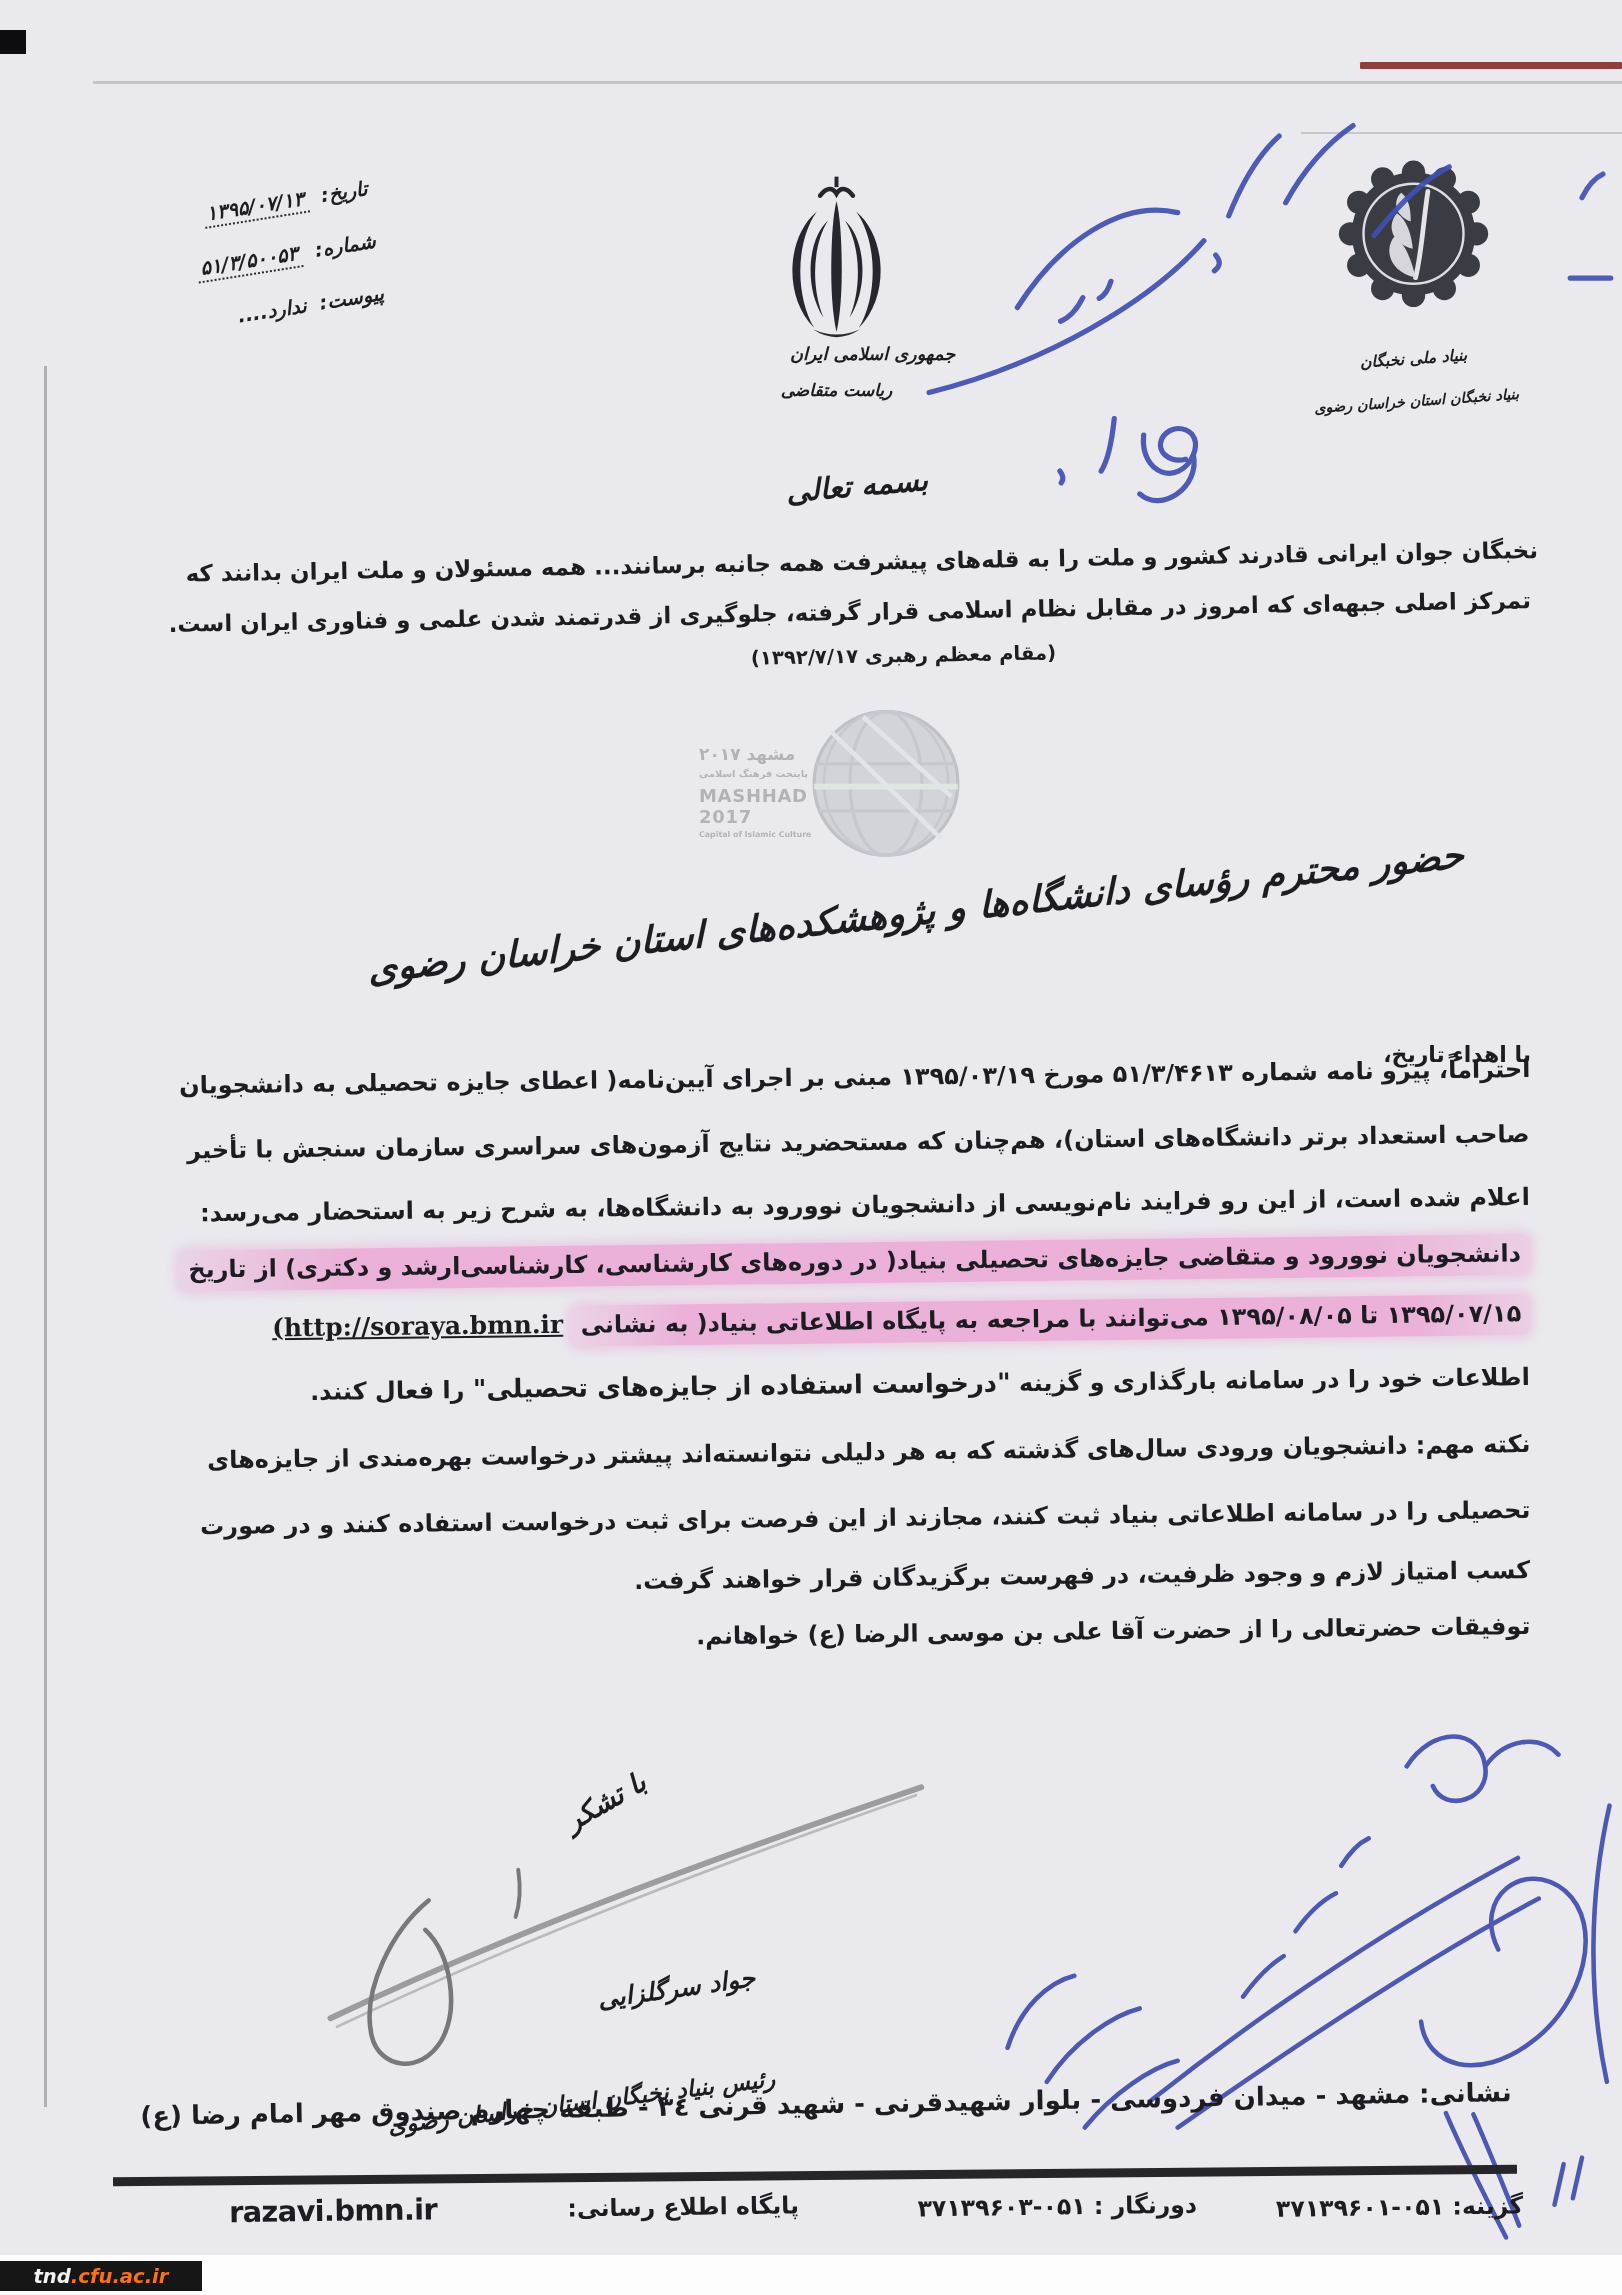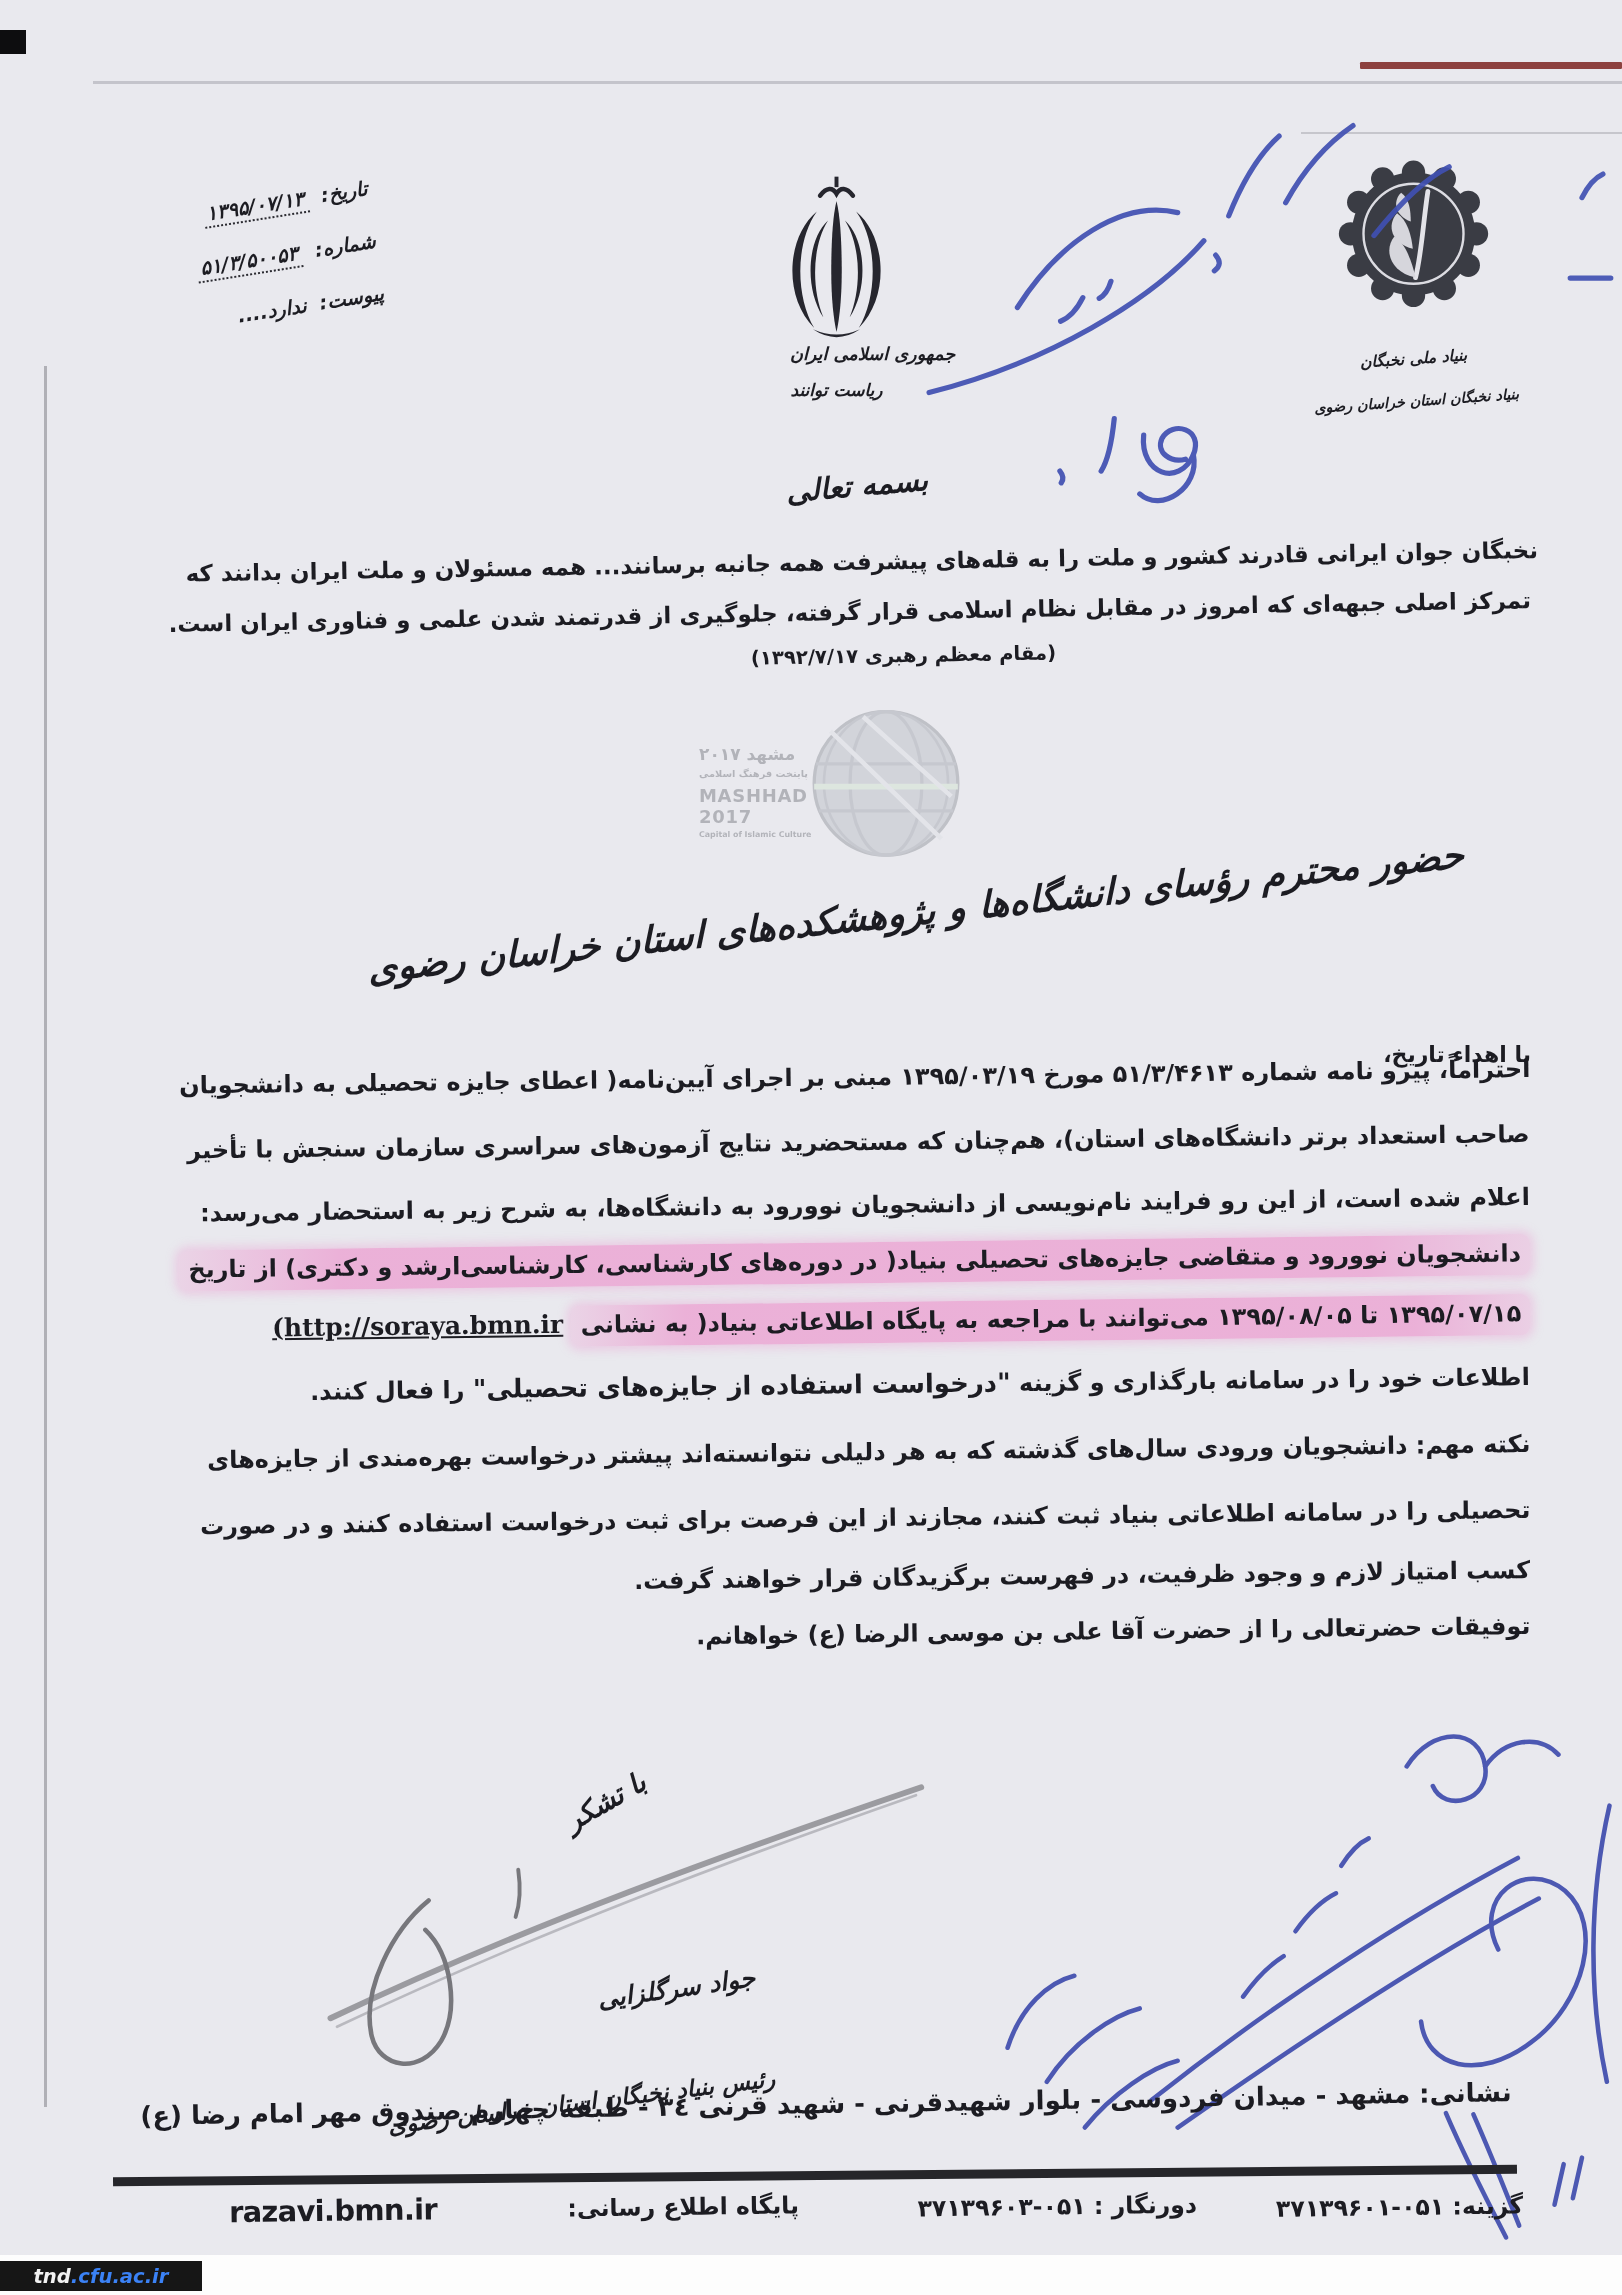--- a/index.html
+++ b/index.html
@@ -72,21 +72,21 @@
   .footer-divider{left:113px;top:2171px;width:1404px;height:8.5px;background:#26262a;transform:rotate(-0.5deg);}
   .contact{top:2193px;font-size:23.6px;font-weight:800;transform:rotate(-0.8deg);}
   .contact-phone{left:1276px;width:268px;text-align:left;}
   .contact-fax{left:844px;width:353px;}
   .contact-sitelabel{left:550px;width:249px;}
   .contact-site{left:229px;width:308px;font-size:29px;font-weight:800;direction:ltr;
                 font-family:"DejaVu Sans","Liberation Sans",sans-serif;letter-spacing:-0.7px;}
   .corner-badge{left:0;top:2261px;width:202px;height:30px;background:#161616;display:flex;align-items:center;justify-content:center;
                 font-size:19.6px;font-weight:800;font-style:italic;}
   .badge-white{color:#f2f2f2;}
-  .badge-orange{color:#3b82f6;}
+  .badge-orange{color:#f97316;}
 
   svg{position:absolute;overflow:visible;}
 </style>
 </head>
 <body>
 
 <div class="page">
 
   <div class="abs corner-black"></div>
   <div class="abs top-edge-line"></div>
@@ -115,21 +115,21 @@
       <path d="M-13,-66 C-44,-38 -50,36 -20,82 C-37,42 -39,-24 -13,-66 Z"></path>
       <path d="M13,-66 C44,-38 50,36 20,82 C37,42 39,-24 13,-66 Z"></path>
       <path d="M-30,-80 C-76,-42 -82,50 -34,98 C-62,52 -64,-32 -30,-80 Z"></path>
       <path d="M30,-80 C76,-42 82,50 34,98 C62,52 64,-32 30,-80 Z"></path>
       <path d="M-36,100 q36,16 72,0 q-36,24 -72,0 Z"></path>
       <rect x="-3" y="-133" width="6" height="16"></rect>
     </g>
     <path d="M-25,-104 C-15,-117 -6,-117 0,-107 C6,-117 15,-117 25,-104" stroke="#26262e" stroke-width="7" fill="none" stroke-linecap="round"></path>
   </svg>
   <div class="abs rtl center emblem-caption1">جمهوری اسلامی ایران</div>
-  <div class="abs rtl center emblem-caption2">ریاست توانند</div>
+  <div class="abs rtl center emblem-caption2">ریاست متقاضی</div>
 
   <svg width="137" height="170" viewBox="0 0 200 240" style="left:1345px;top:157px;">
     <g fill="#3a3c44">
       <circle cx="100" cy="108" r="90"></circle>
       <circle cx="100" cy="18" r="17"></circle>
         <circle cx="145" cy="28" r="17"></circle>
         <circle cx="180" cy="62" r="17"></circle>
       <circle cx="192" cy="108" r="17"></circle>
         <circle cx="180" cy="154" r="17"></circle>
         <circle cx="145" cy="188" r="17"></circle>

